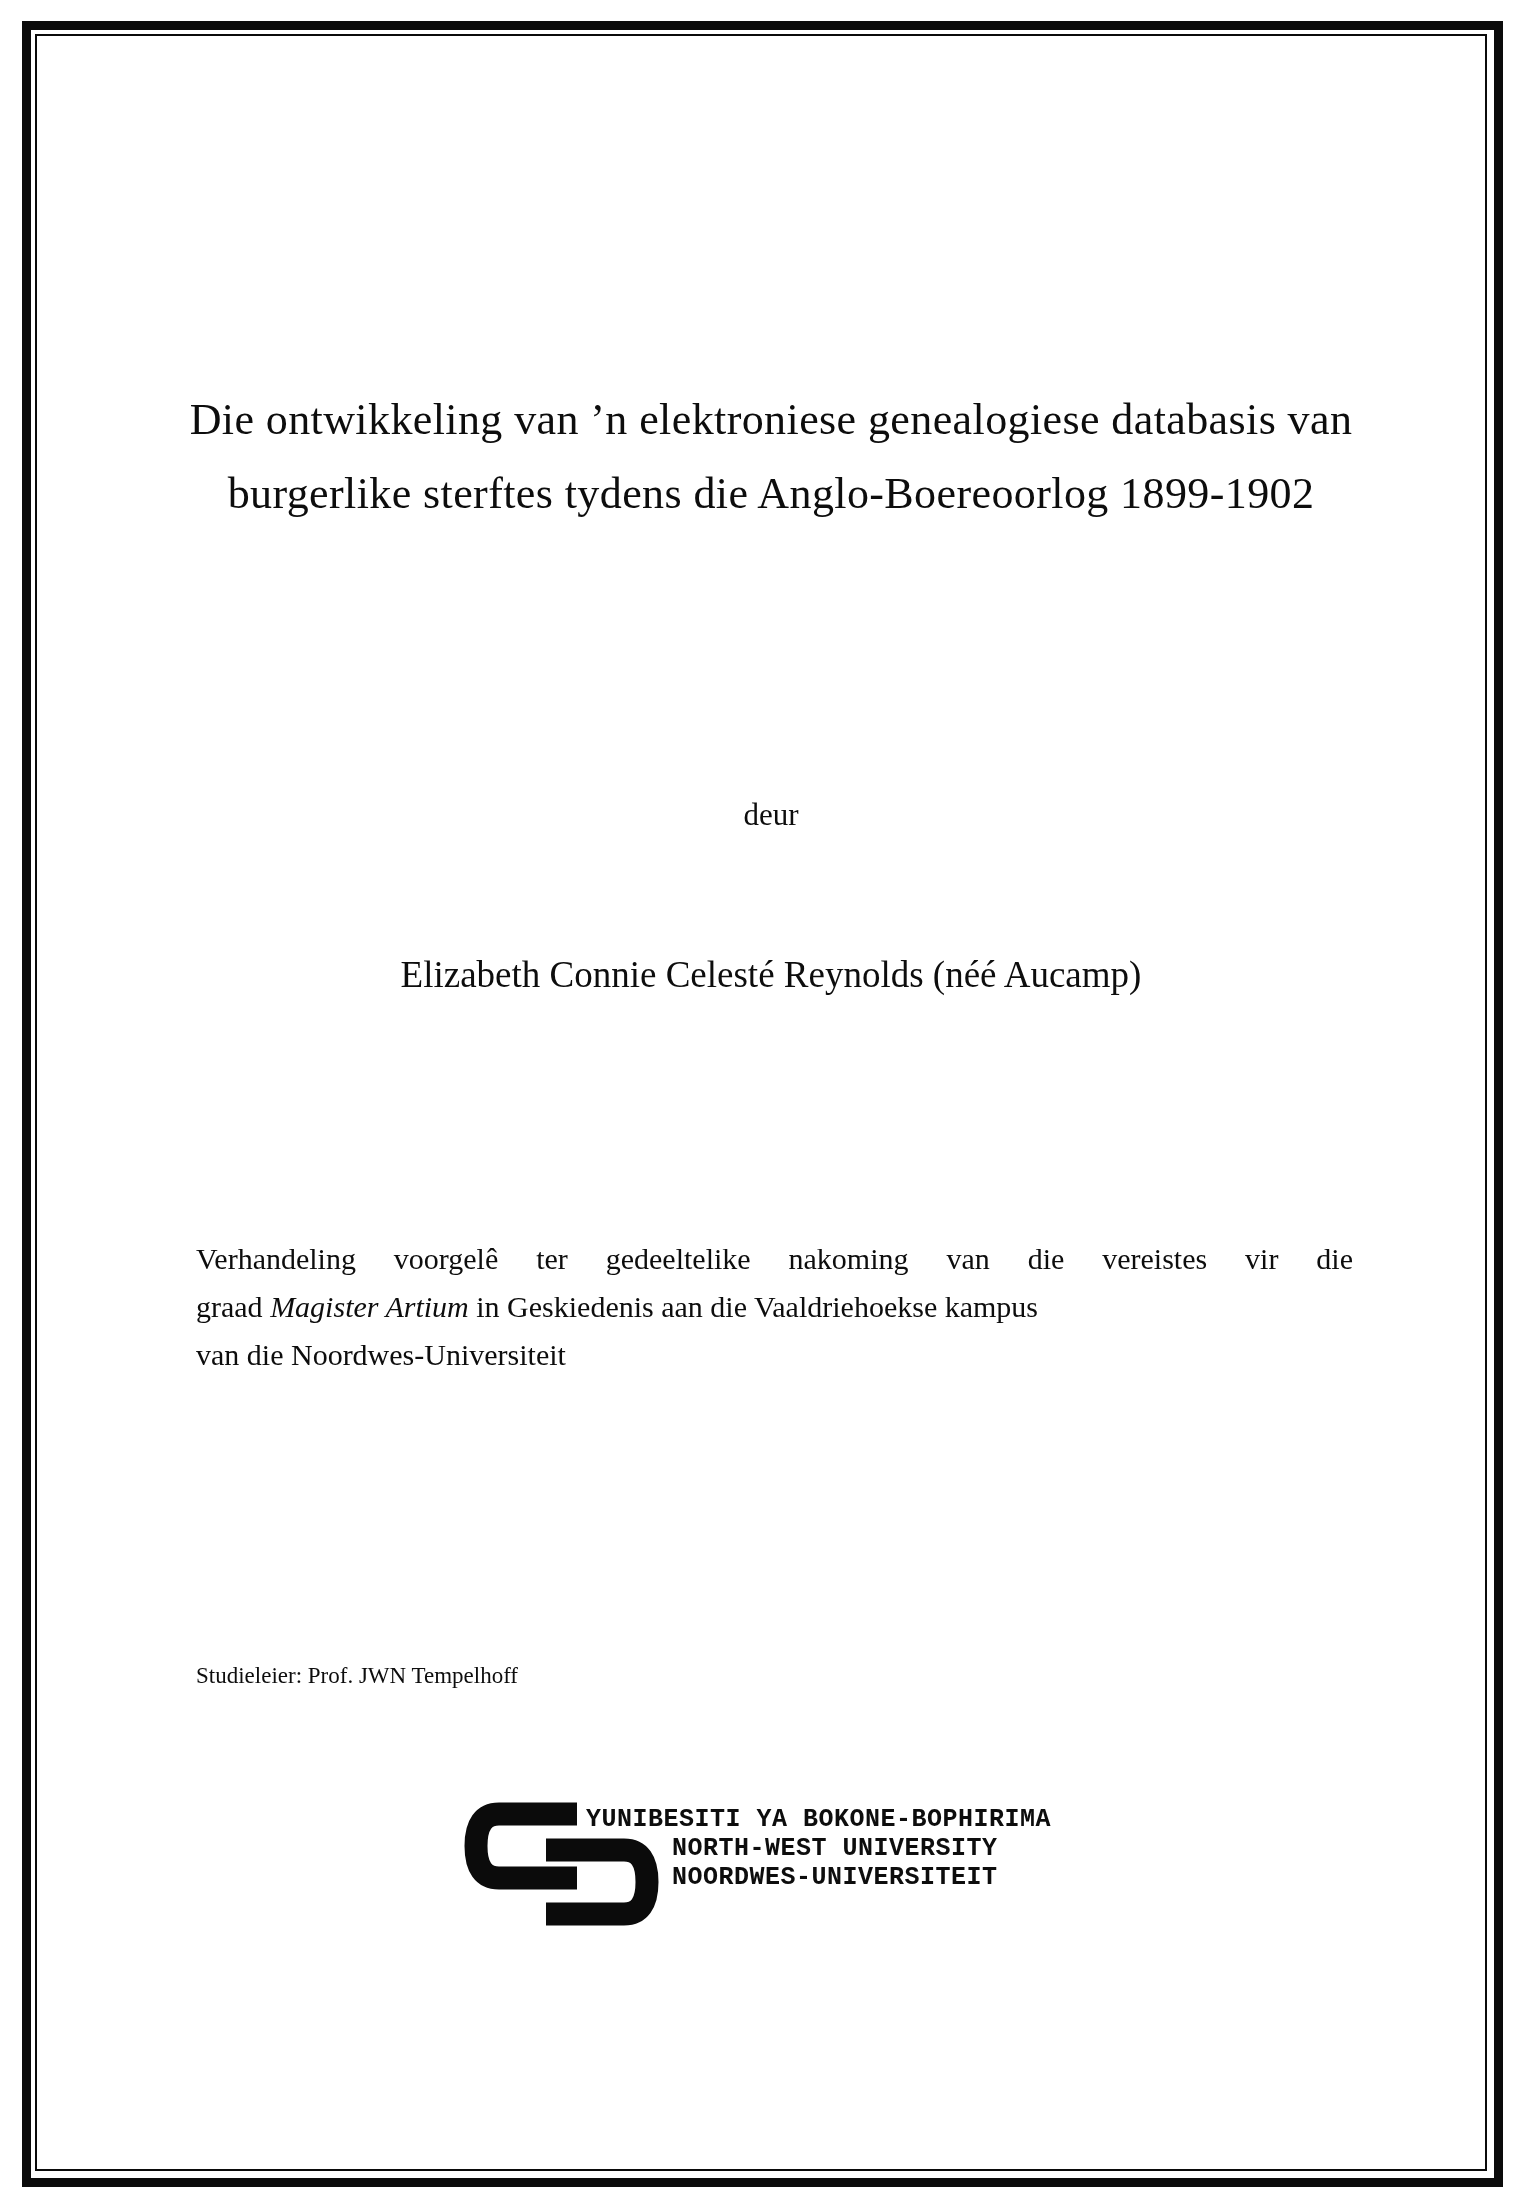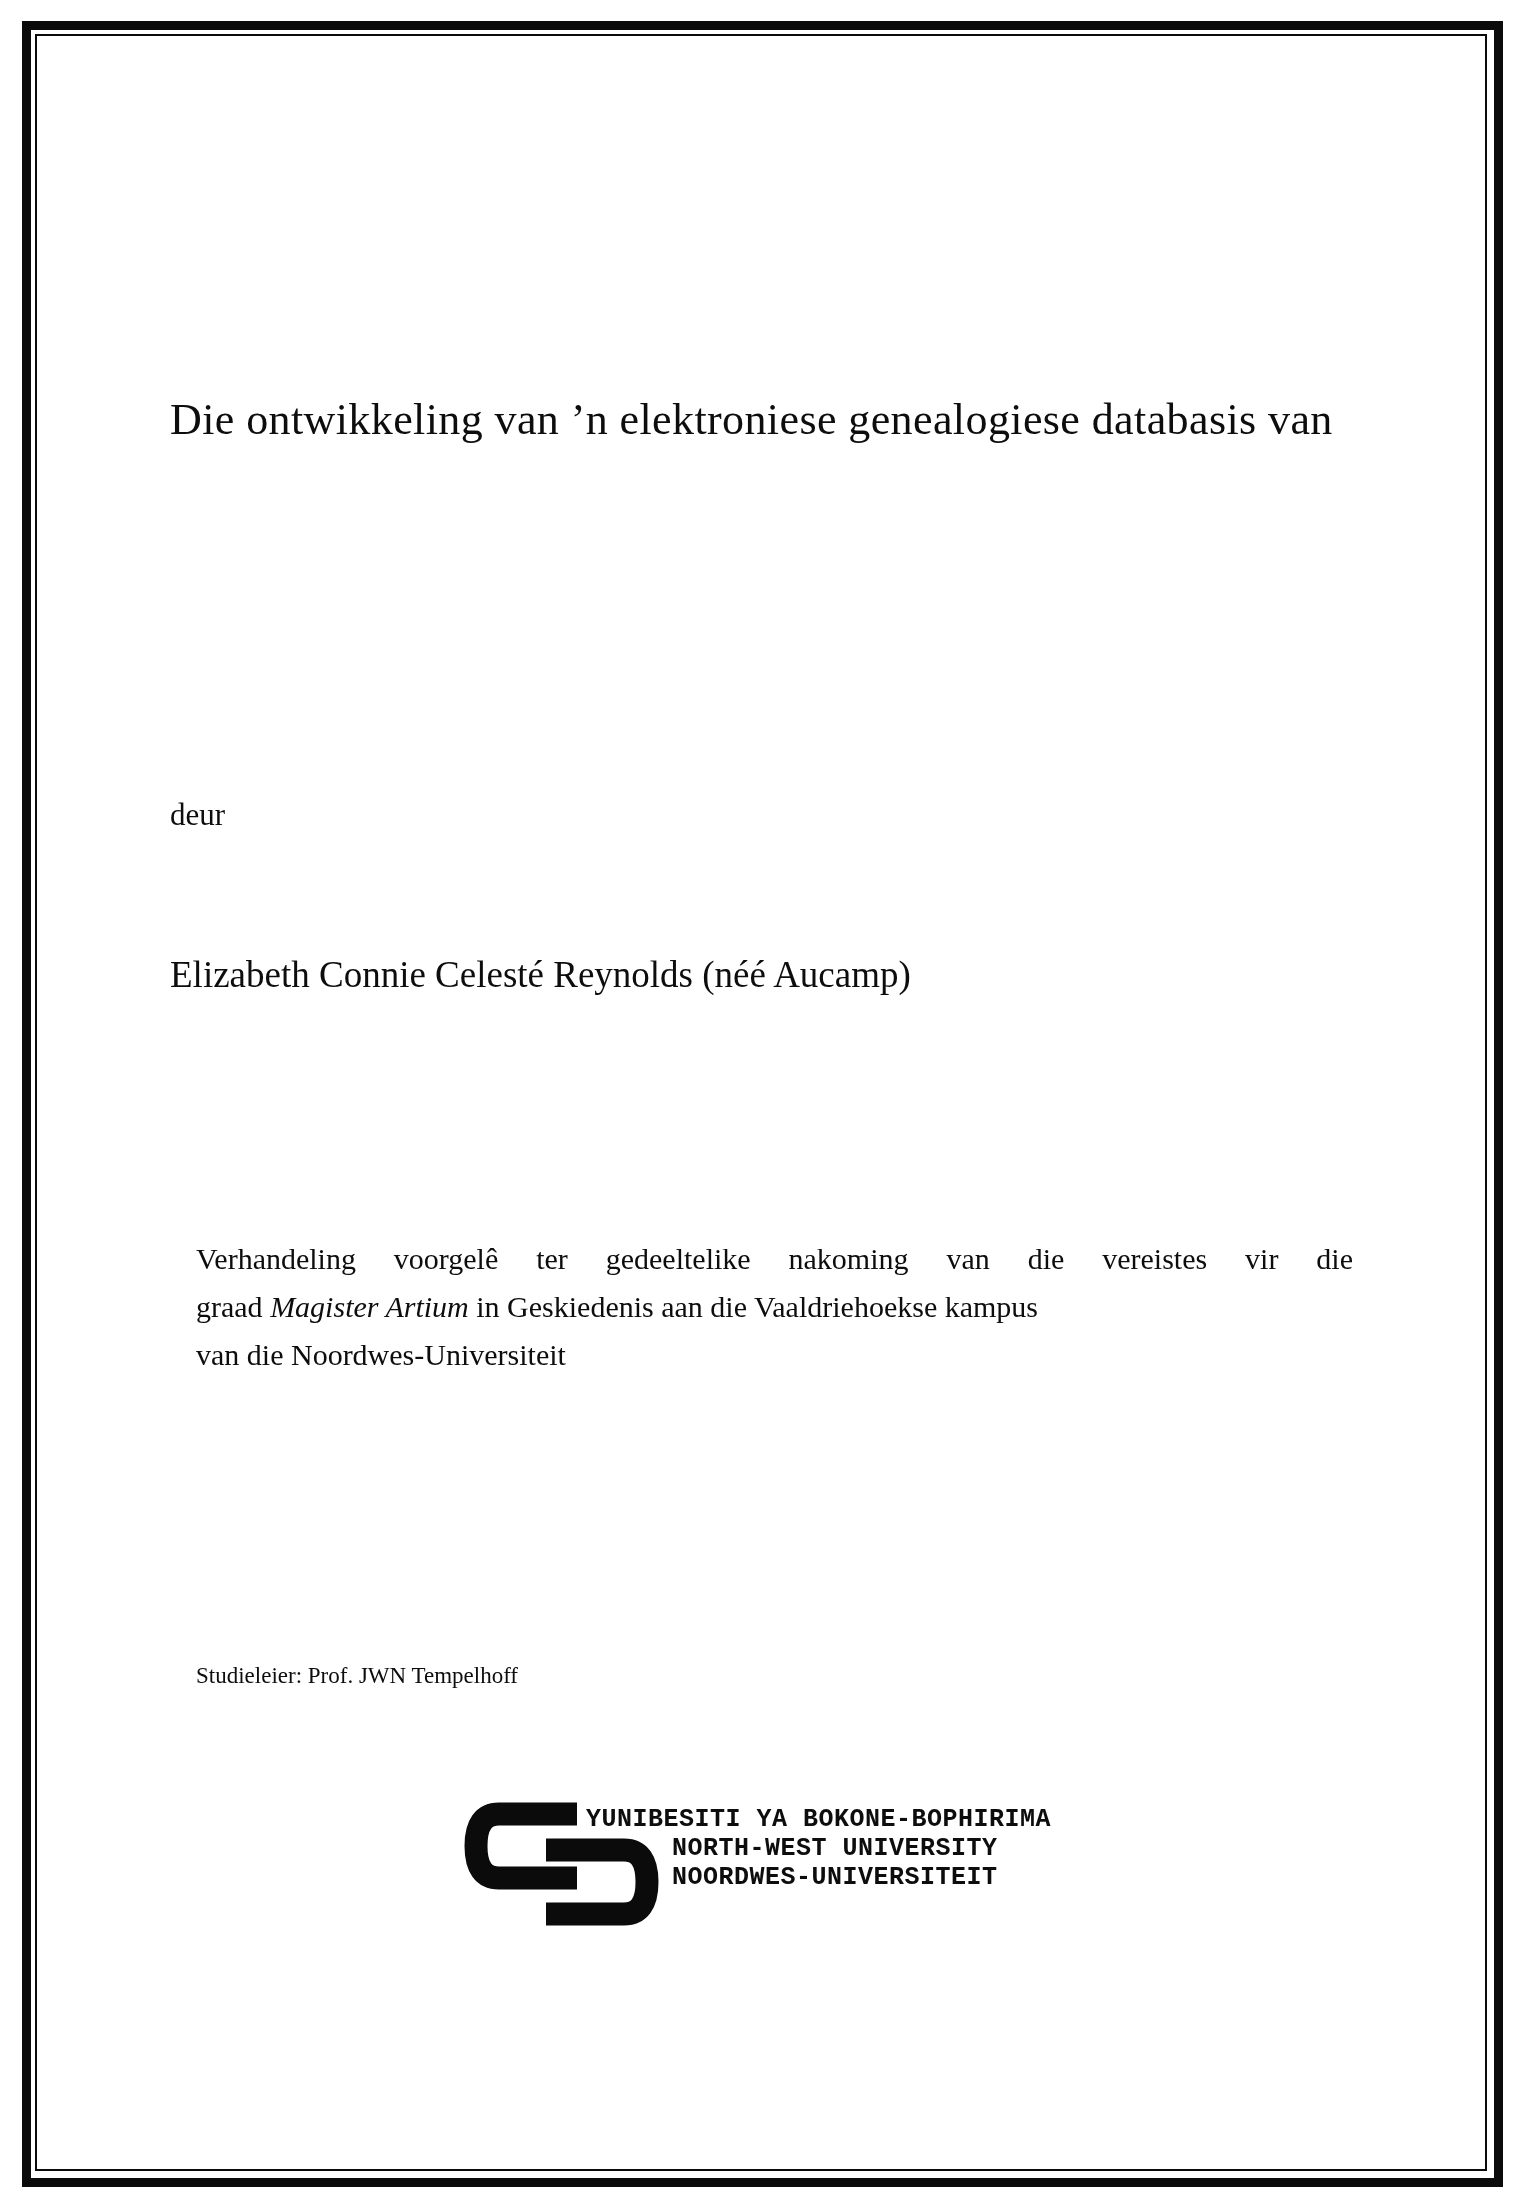--- a/index.html
+++ b/index.html
@@ -26,21 +26,21 @@
     position: absolute;
     left: 35px; top: 34px; right: 40px; bottom: 35px;
     border: 2px solid #0b0b0b;
   }
 
   
   .center-col {
     position: absolute;
     left: 170px;
     right: 155px;
-    text-align: left;
+    text-align: center;
   }
 
   .title-block {
     top: 383px;
     font-size: 44px;
     line-height: 74px;
     letter-spacing: 0.4px;
   }
   .title-line { white-space: nowrap; }
 
@@ -111,20 +111,21 @@
   .logo-text .indent { margin-left: 86px; }
 </style>
 </head>
 <body>
 
 <div class="border-outer"></div>
 <div class="border-inner"></div>
 
 <div class="center-col title-block">
   <div class="title-line">Die ontwikkeling van ’n elektroniese genealogiese databasis van</div>
+  <div class="title-line">burgerlike sterftes tydens die Anglo-Boereoorlog 1899-1902</div>
 </div>
 
 <div class="center-col byline">deur</div>
 
 <div class="center-col author-line">Elizabeth Connie Celesté Reynolds (néé Aucamp)</div>
 
 <div class="statement">
   <div class="stmt-justify">Verhandeling voorgelê ter gedeeltelike nakoming van die vereistes vir die</div>
   <div class="stmt-line"><span>graad </span><span class="stmt-italic">Magister Artium</span><span> in Geskiedenis aan die Vaaldriehoekse kampus</span></div>
   <div class="stmt-line">van die Noordwes-Universiteit</div>

